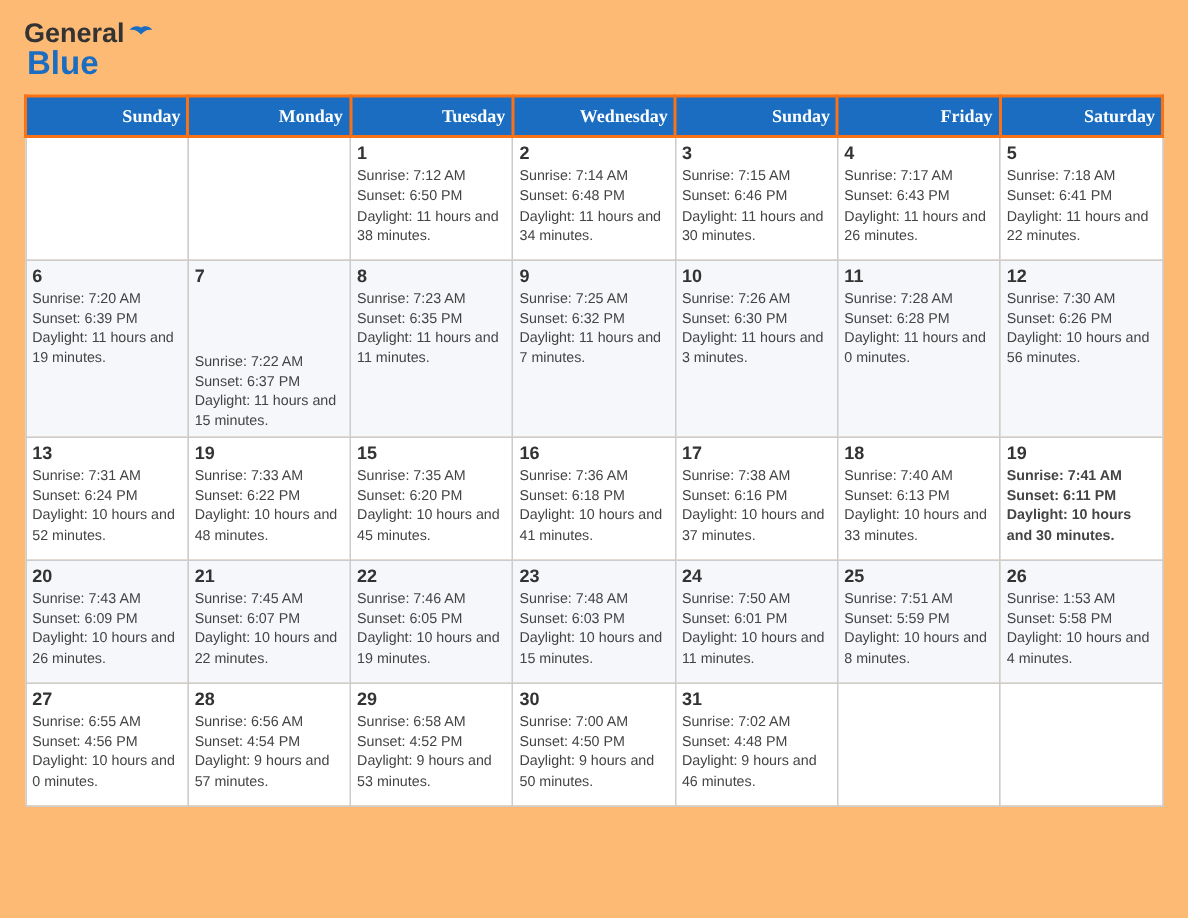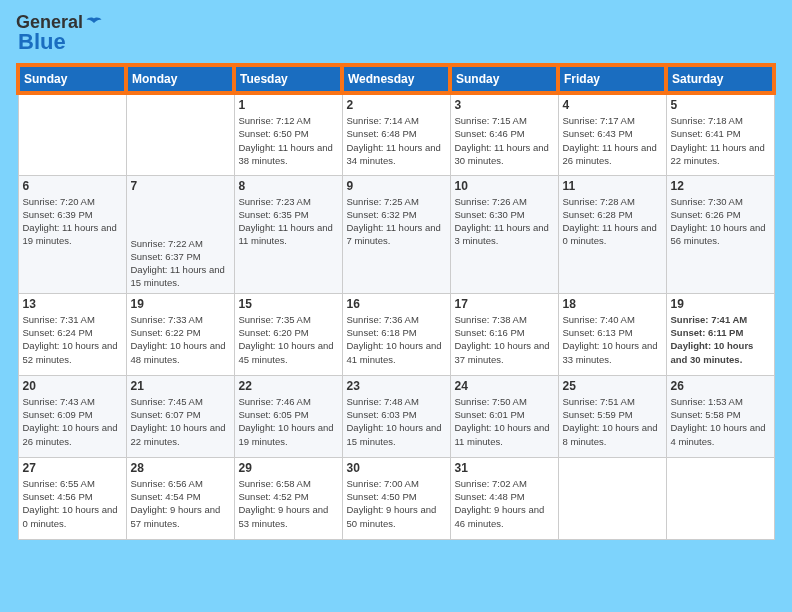--- a/index.html
+++ b/index.html
@@ -7,21 +7,21 @@
       font-family: Arial, sans-serif;
       background: #fff;
       width: 792px;
       height: 612px;
       overflow: hidden;
     }
     .page {
       width: 792px;
       height: 612px;
       padding: 12px 16px;
-      background: #7dd3fc;
+      background: #fdba74;
     }
     .header {
       display: flex;
       justify-content: space-between;
       align-items: flex-start;
       margin-bottom: 8px;
     }
     .logo {
       display: flex;
       flex-direction: column;
@@ -52,22 +52,23 @@
       width: 100%;
       border-collapse: collapse;
       table-layout: fixed;
     }
     .calendar th {
       background: #1a6dc0;
       color: #fff;
       font-size: 12px;
       font-weight: bold;
       padding: 5px 4px;
-      text-align: left;
-      border: 4px solid #f97316;
+      text-align: right;
+      border: 2px solid #f97316;
+      font-family: Liberation Serif, serif;
     }
     .calendar td {
       border: 1px solid #ccc;
       vertical-align: top;
       padding: 3px 4px;
       font-size: 10px;
       color: #333;
       height: 82px;
       background: #fff;
     }

